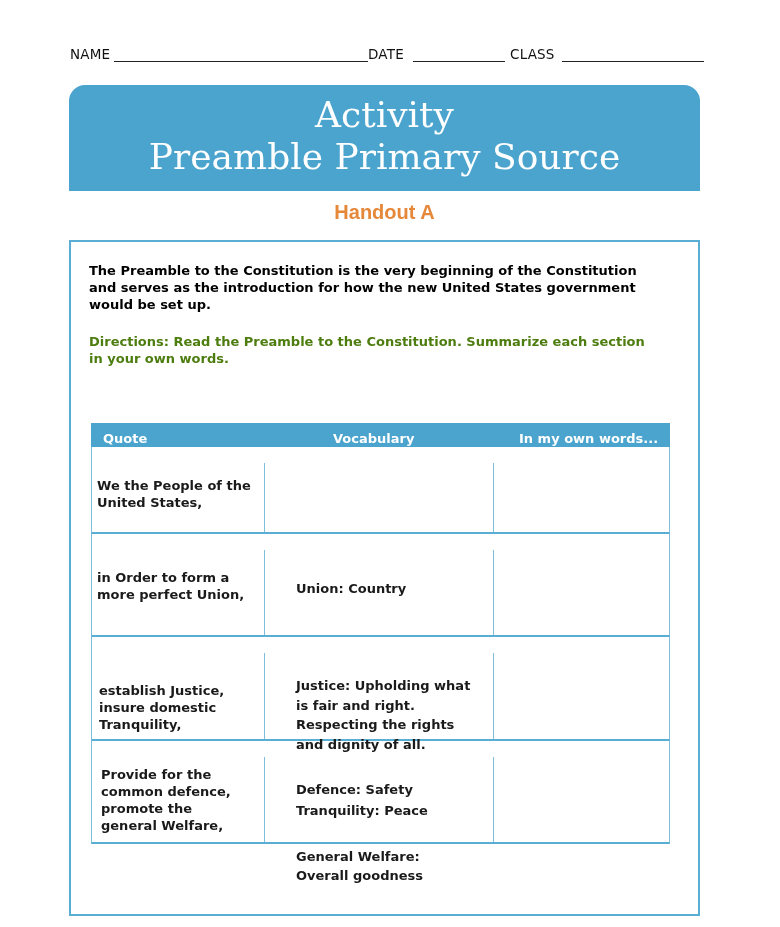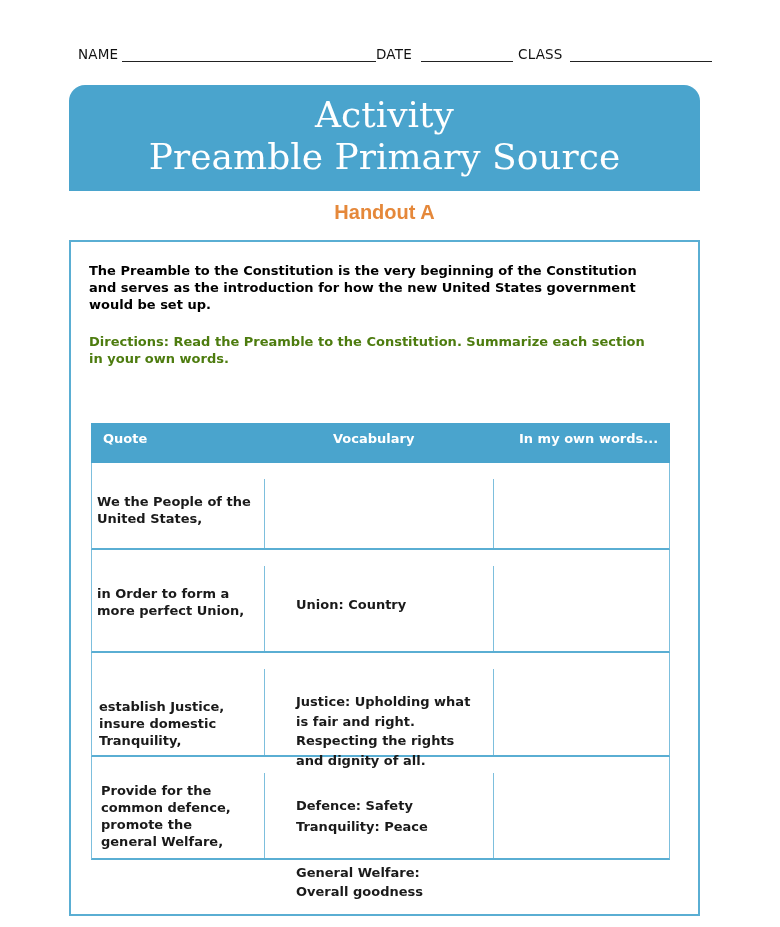--- a/index.html
+++ b/index.html
@@ -1,26 +1,26 @@
 <!DOCTYPE html>
 <html><head>
   <meta charset="utf-8">
   <style>
     html, body { margin:0; padding:0; background:#ffffff; }
     body { width:780px; height:927px; position:relative; overflow:hidden; font-family:"DejaVu Sans", sans-serif; color:#111; }
-    .header-line { position:absolute; left:78px; top:46px; width:634px; height:20px; font-size:13.5px; letter-spacing:0.2px; color:#111; }
+    .header-line { position:absolute; left:70px; top:46px; width:634px; height:20px; font-size:13.5px; letter-spacing:0.2px; color:#111; }
     .header-line .lbl { position:absolute; top:0; }
     .header-line .blank { position:absolute; top:15px; border-bottom:1px solid #222; height:0; }
     .banner { position:absolute; left:69px; top:85px; width:631px; height:106px; background:#4aa4cd; border-radius:16px 16px 0 0; color:#fff; text-align:center; font-family:"DejaVu Serif", serif; font-size:36px; line-height:42px; padding-top:9px; box-sizing:border-box; }
     .subtitle { position:absolute; left:69px; top:201px; width:631px; text-align:center; color:#e5883a; font-weight:bold; font-size:20px; font-family:"Liberation Sans", sans-serif; }
     .frame { position:absolute; left:69px; top:240px; width:631px; height:676px; border:2px solid #5aaed3; box-sizing:border-box; }
     .intro { position:absolute; left:89px; top:262px; width:570px; font-size:13px; line-height:17px; font-weight:bold; color:#000000; }
     .directions { position:absolute; left:89px; top:333px; width:570px; font-size:13px; line-height:17px; font-weight:bold; color:#4d7c0f; }
     .table { position:absolute; left:91px; top:423px; width:579px; }
-    .thead { position:relative; height:40px; background:#4aa4cd; color:#fff; font-weight:bold; font-size:13px; }
+    .thead { position:relative; height:24px; background:#4aa4cd; color:#fff; font-weight:bold; font-size:13px; }
     .thead span { position:absolute; top:8px; }
     .trow { position:relative; border-bottom:2px solid #5aaed3; border-left:1px solid #7dbfdd; border-right:1px solid #7dbfdd; box-sizing:border-box; }
     .cell { position:absolute; top:16px; bottom:0; box-sizing:border-box; font-size:13px; line-height:17px; font-weight:bold; color:#1a1a1a; }
     .c1 { left:0; width:173px; border-right:1px solid #7dbfdd; }
     .c2 { left:173px; width:229px; border-right:1px solid #7dbfdd; }
     .c3 { left:402px; right:0; }
     .vocab-item { margin:14px; }
     .gap { height:19px; }
   </style>
 </head>

